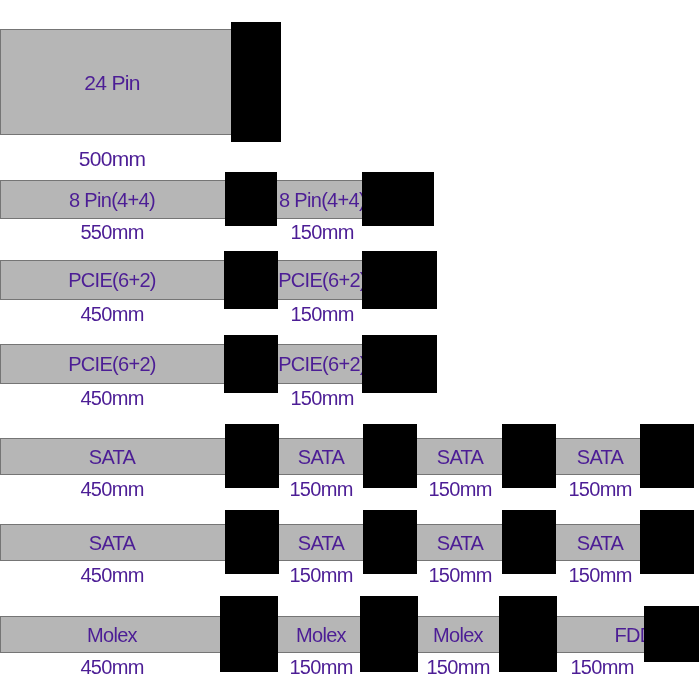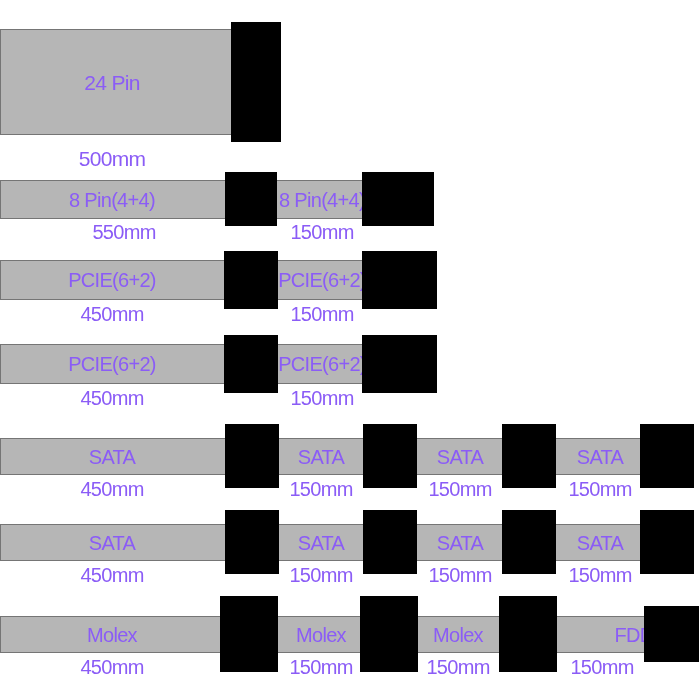--- a/index.html
+++ b/index.html
@@ -5,21 +5,21 @@
   html,body{margin:0;padding:0;background:#ffffff;}
   .diagram{
     position:relative;width:700px;height:700px;background:#ffffff;overflow:hidden;
     font-family:"Liberation Sans", sans-serif;color:#1b1b1b;
   }
   .ribbon{
     position:absolute;background:#b6b6b6;border:1.5px solid #757575;box-sizing:border-box;
   }
   .seg-label,.len-label{
     position:absolute;transform:translate(-50%,-50%);white-space:nowrap;
-    font-size:20px;letter-spacing:-0.7px;color:#8b5cf6;text-align:center;
+    font-size:20px;letter-spacing:-0.7px;color:#4c1d95;text-align:center;
   }
   .big{font-size:21px;}
   .conn{position:absolute;overflow:visible;}
 </style>
 </head>
 <body>
 
 <svg width="0" height="0" style="position:absolute" aria-hidden="true">
   <defs>
     <symbol id="sym-atx24" viewBox="0 0 50 120">
@@ -148,21 +148,21 @@
     <div class="len-label big" style="left:112px;top:159px">500mm</div>
     <svg class="conn" style="left:231px;top:22px;width:50px;height:120px">
         <use href="#sym-atx24"></use>
       </svg>
   </div>
 
   <div>
     <div class="ribbon" style="left:0;top:180px;width:380px;height:39px"></div>
     <div class="seg-label" style="left:112px;top:200px">8 Pin(4+4)</div>
     <div class="seg-label" style="left:322px;top:200px">8 Pin(4+4)</div>
-    <div class="len-label" style="left:124px;top:232px">550mm</div>
+    <div class="len-label" style="left:112px;top:232px">550mm</div>
     <div class="len-label" style="left:322px;top:232px">150mm</div>
     <svg class="conn" style="left:225px;top:172px;width:52px;height:54px">
         <use href="#sym-eps-mid"></use>
       </svg>
     <svg class="conn" style="left:362px;top:172px;width:72px;height:54px">
         <use href="#sym-eps-end"></use>
       </svg>
   </div>
 
   <div>

